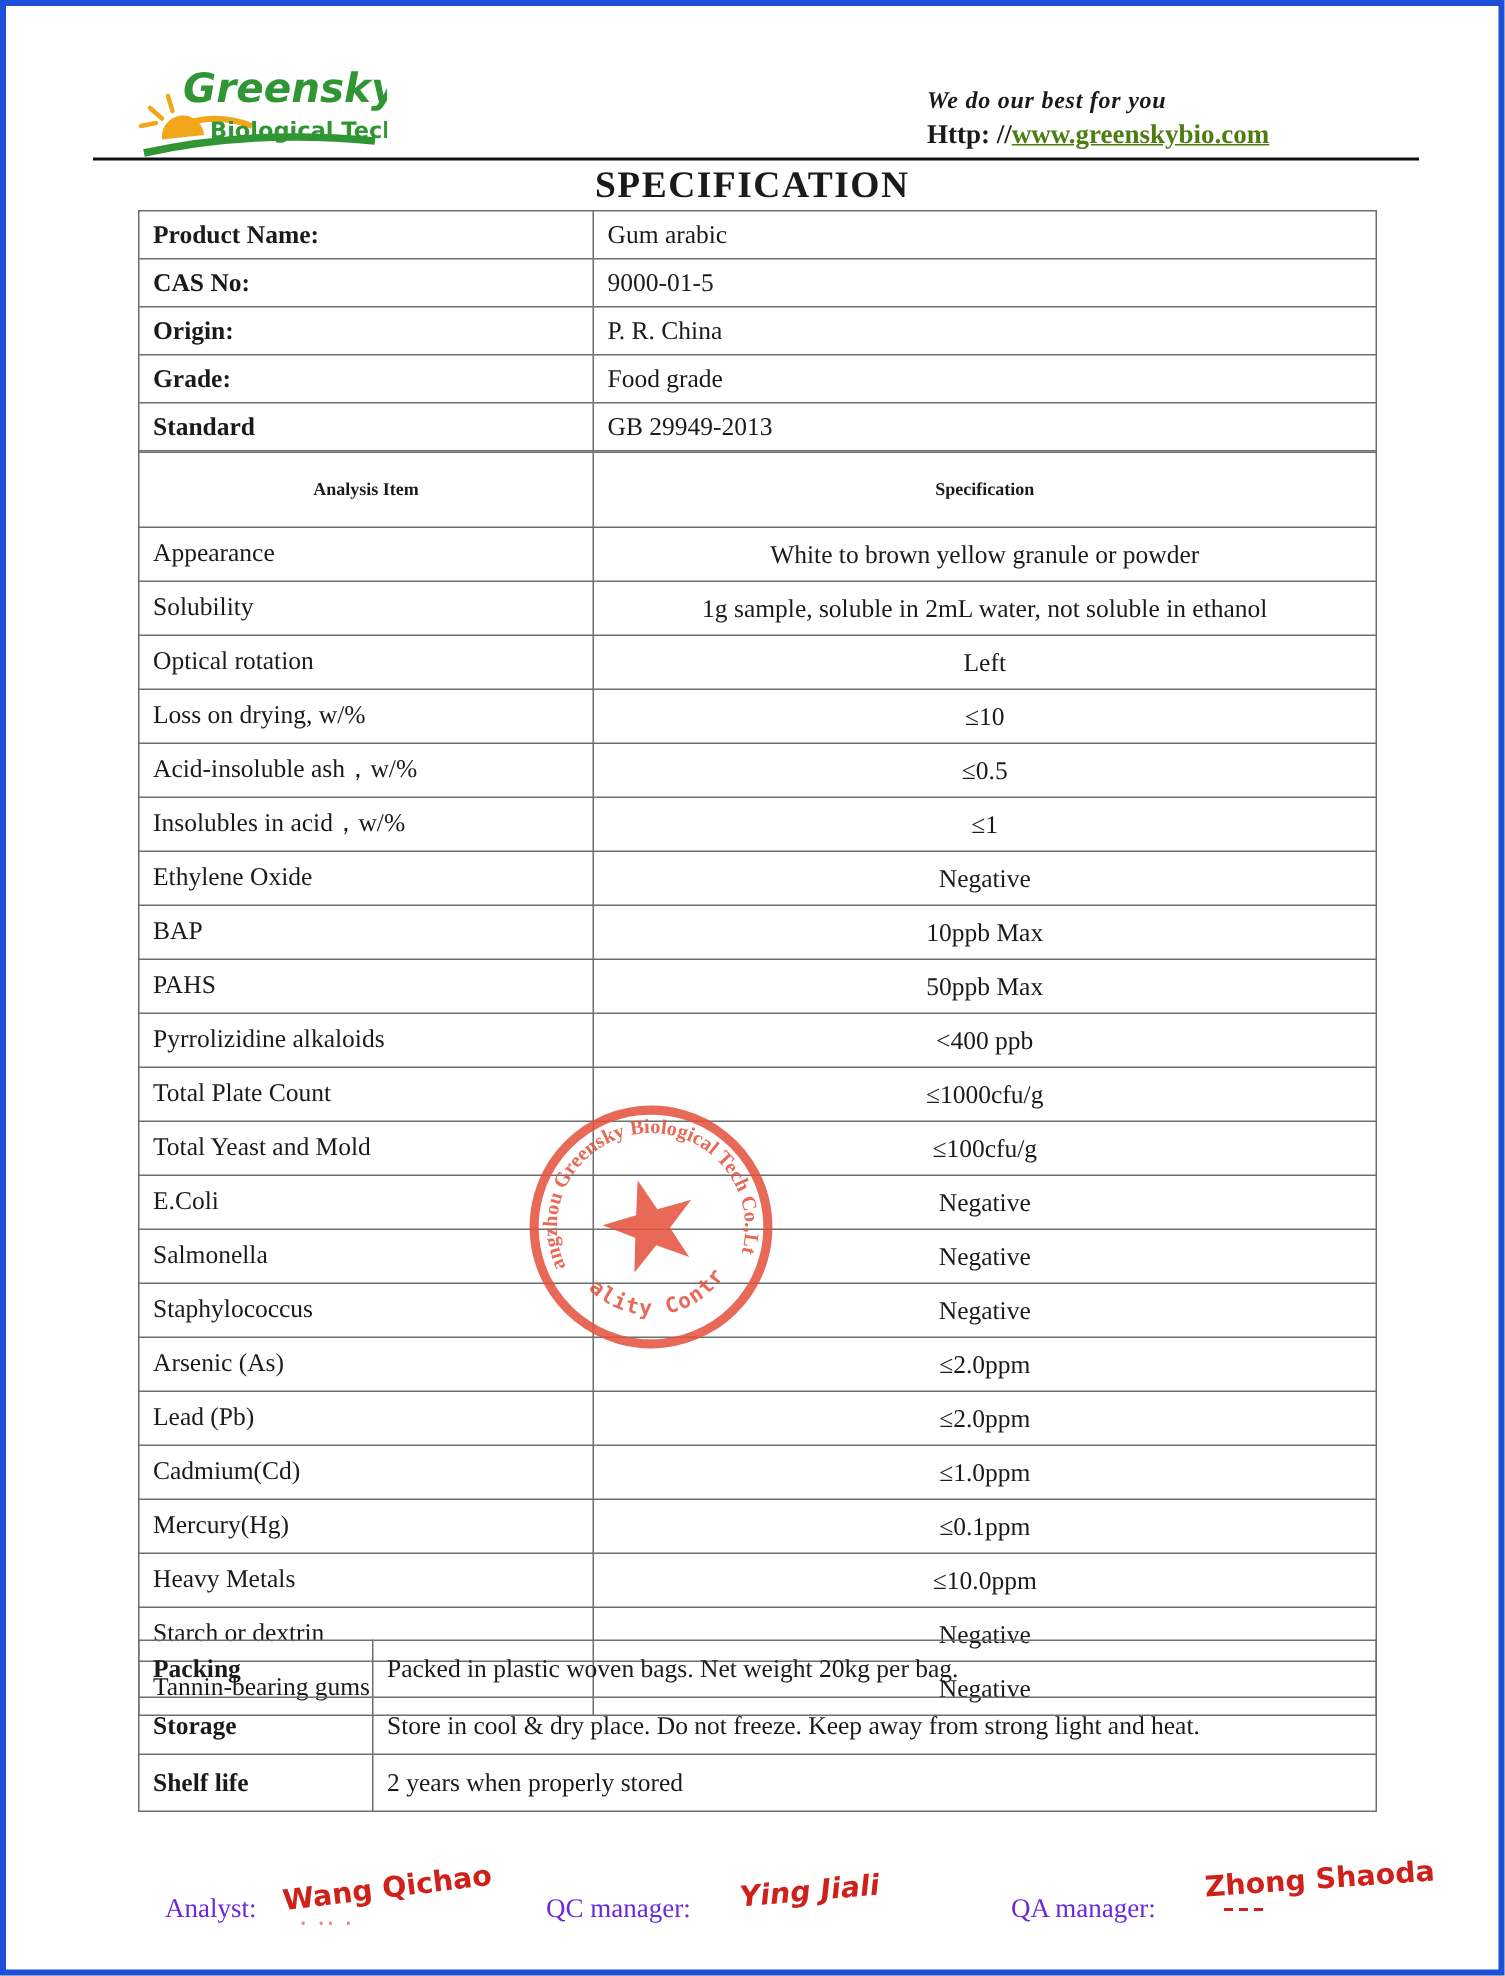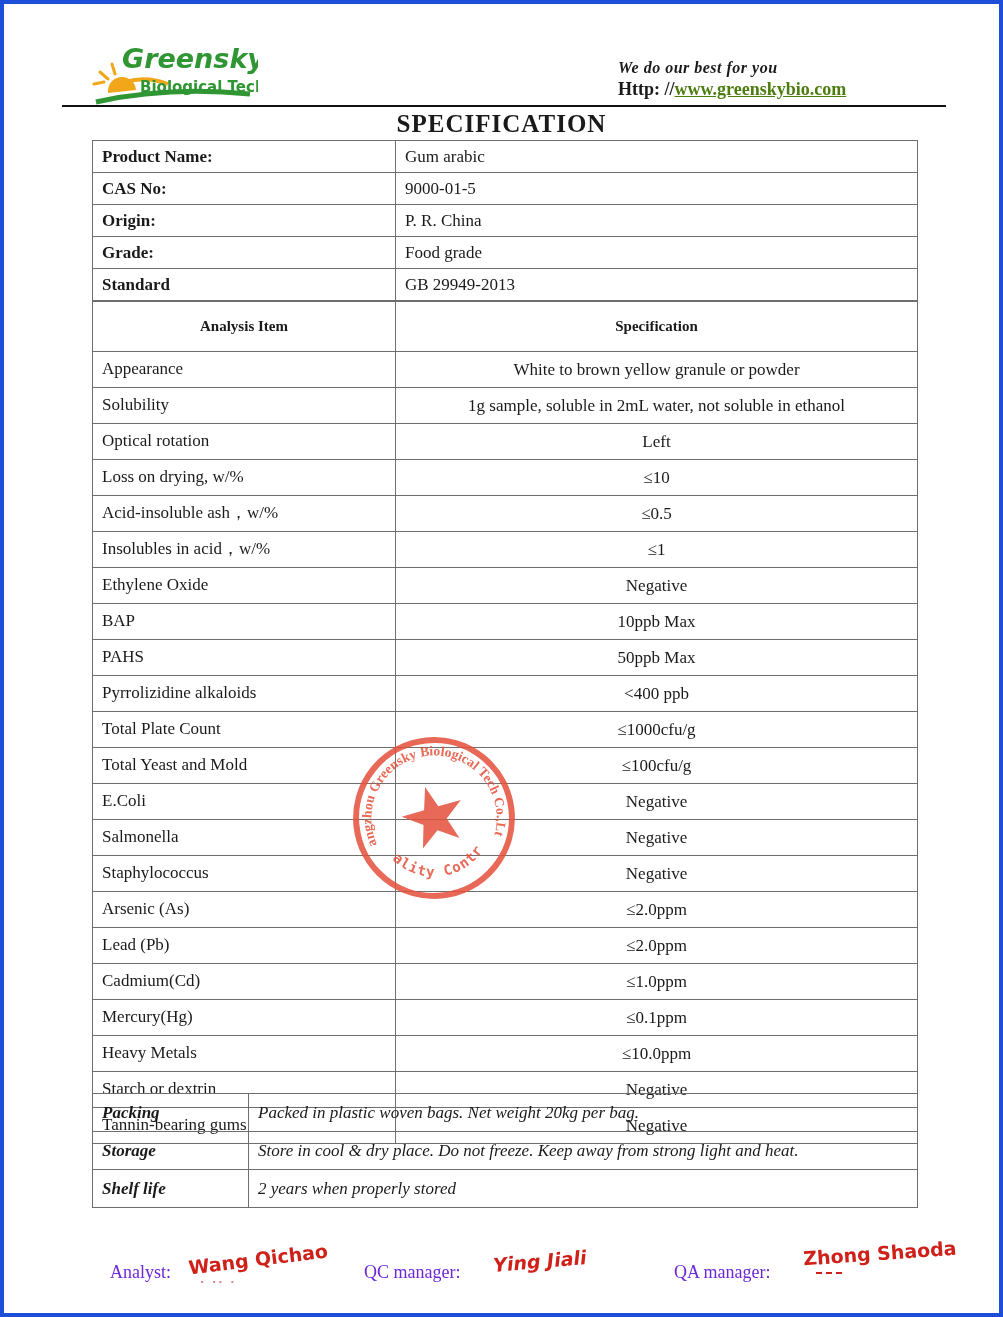--- a/index.html
+++ b/index.html
@@ -20,25 +20,25 @@
   .doc-title{position:absolute; top:106px; left:0; width:100%; text-align:center;
     font-size:25px; font-weight:bold; letter-spacing:1px;}
   
   table{border-collapse:collapse; table-layout:fixed; font-size:17px;}
   td{border:1px solid #6e6e6e; padding:0 9px; overflow:hidden;}
   .tbl{position:absolute; left:88px; width:826px;}
   .info-tbl{top:136px;border-radius:25px;}
   .info-tbl td{height:31px;}
   .info-tbl .lbl{width:284px; font-weight:bold;}
   .analysis-tbl{top:297px;}
-  .analysis-tbl .hdr td{height:43px; font-weight:bold; text-align:center; font-size:15px;}
+  .analysis-tbl .hdr td{height:43px; font-weight:bold; text-align:center; font-size:12px;}
   .analysis-tbl .item{width:284px; height:29px; white-space:pre-line; line-height:1.3; padding:3px 9px;}
   .analysis-tbl .spec{text-align:center;}
   .packing-tbl{top:1089px;}
-  .packing-tbl td{height:37px;font-style:italic;}
+  .packing-tbl td{height:37px;}
   .packing-tbl .lbl{width:137px; font-weight:bold;}
   
   .stamp{position:absolute; left:344px; top:728px; width:172px; height:172px;
     opacity:.85; z-index:5; pointer-events:none;}
   
   .sig-label{position:absolute; font-size:18px; color:#6d28d9;}
   .sig-name{position:absolute; font-family:"DejaVu Sans", sans-serif;
     font-weight:bold; font-size:19px; white-space:nowrap;}
   .sig-dash{position:absolute; width:26px; border-top:2px dashed;}
   .sig-dots{position:absolute; font-size:11px; letter-spacing:2px; opacity:.55;

